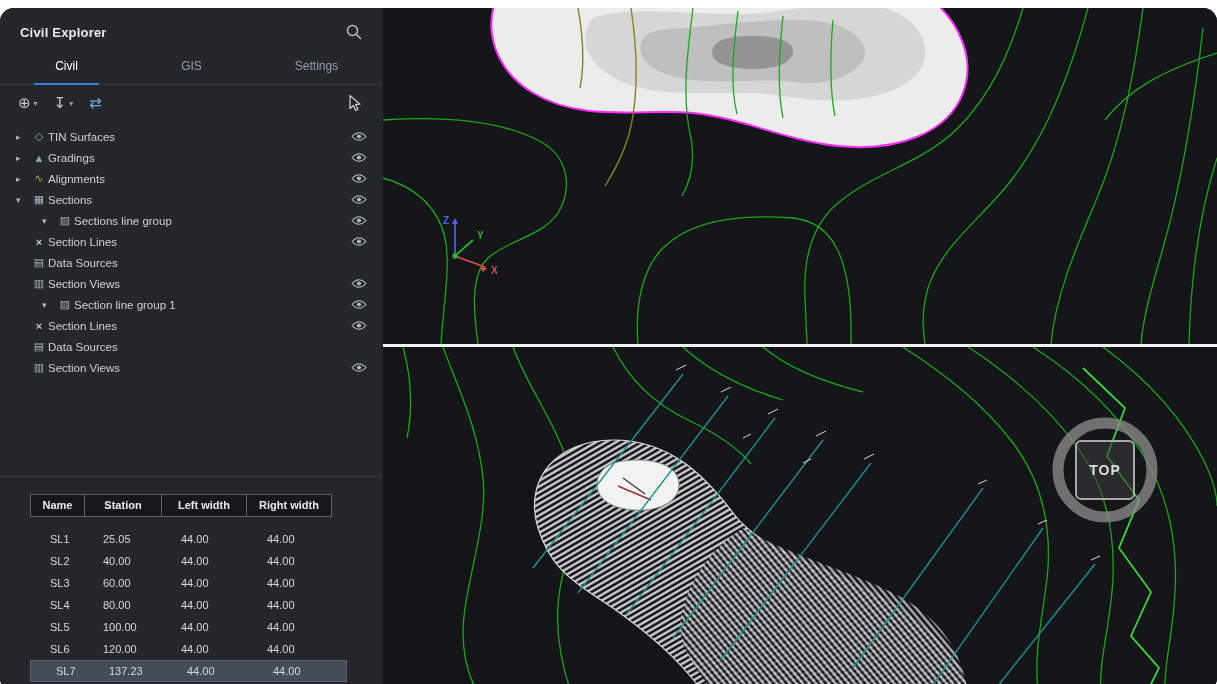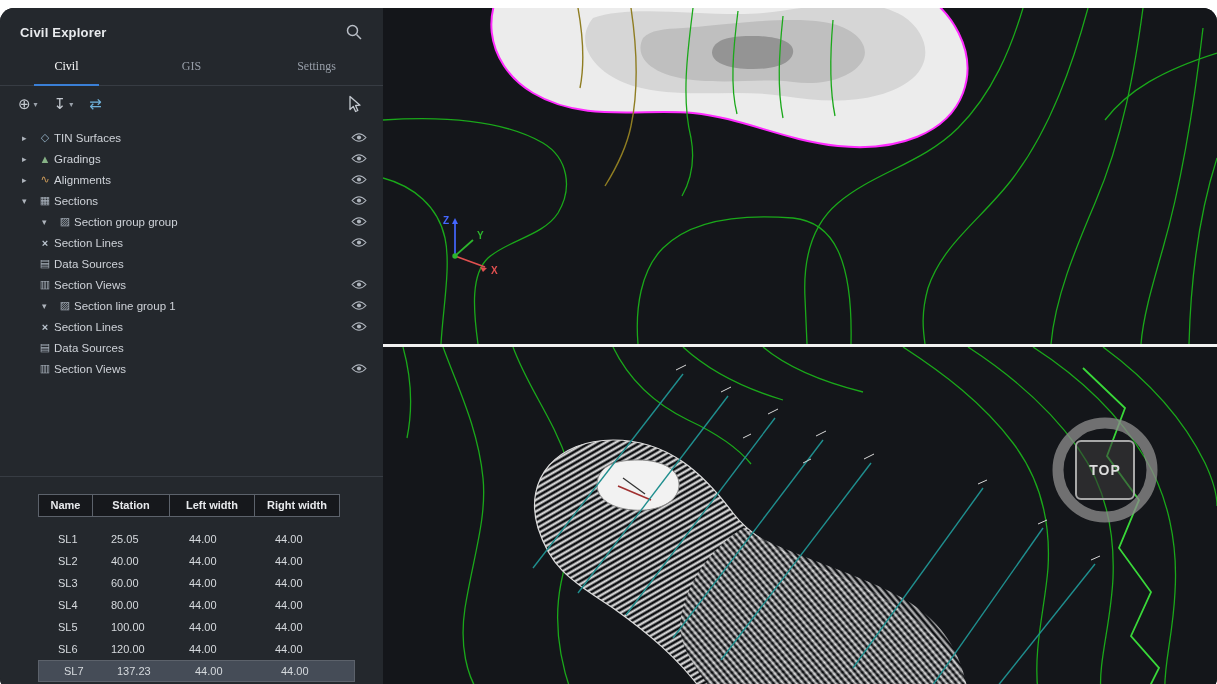--- a/index.html
+++ b/index.html
@@ -8,53 +8,53 @@
     position:relative;width:1217px;height:684px;margin:8px auto;
     background:var(--viewport-bg,#14161a);
     border-radius:14px;overflow:hidden;
     font-family:"Liberation Sans",sans-serif;
   }
   
   .panel{position:absolute;left:0;top:0;width:383px;height:684px;background:var(--panel-bg,#24282d);z-index:5;display:flex;flex-direction:column;}
   .panel-header{display:flex;align-items:center;justify-content:space-between;padding:15px 20px 9px 20px;}
   .panel-title{color:#e9ebee;font-size:13px;font-weight:bold;letter-spacing:.2px;}
   .search-btn{width:18px;height:18px;cursor:pointer;}
-  .tabs{display:flex;border-bottom:1px solid #373c43;padding:0 4px;font-family:Liberation Serif, serif;}
+  .tabs{display:flex;border-bottom:1px solid #373c43;padding:0 4px;}
   .tab{flex:1;text-align:center;padding:9px 0 11px 0;color:#979ea8;font-size:12px;position:relative;cursor:pointer;}
   .tab[data-active="true"]{color:#ffffff;}
   .tab[data-active="true"]::after{content:"";position:absolute;left:24%;right:24%;bottom:-1px;height:2px;background:var(--accent,#3a7fd6);}
   .toolbar{display:flex;align-items:center;padding:9px 16px 7px 18px;}
   .tool{display:flex;align-items:center;margin-right:16px;cursor:pointer;color:#c4c9d0;}
   .tool .glyph{font-size:15px;line-height:16px;}
   .tool[data-ic="gis-transfer"] .glyph{color:#6fb1d9;}
   .tool .caret{font-size:8px;color:#9aa1aa;margin-left:3px;}
   .toolbar .spacer{flex:1;}
   .cursor-tool{width:18px;height:18px;cursor:pointer;margin-right:4px;}
   
   .tree{padding-top:7px;}
-  .tree-row{display:flex;align-items:center;height:21px;font-size:11.5px;color:#ced2d8;cursor:pointer;padding-left:22px;}
+  .tree-row{display:flex;align-items:center;height:21px;font-size:11.5px;color:#ced2d8;cursor:pointer;padding-left:16px;}
   .tree-row[data-ind="1"]{padding-left:42px;}
   .tree-row[data-ind="2"]{}
   .chev{width:14px;flex:0 0 14px;color:#aeb4bc;font-size:9px;}
   .chev[data-chev="right"]::before{content:"▸";}
   .chev[data-chev="down"]::before{content:"▾";}
   .ticon{width:18px;flex:0 0 18px;font-size:11px;text-align:center;}
   .ticon[data-icon="tin"]::before{content:"◇";color:#93afc4;}
   .ticon[data-icon="gradings"]::before{content:"▲";color:#86b286;}
   .ticon[data-icon="alignments"]::before{content:"∿";color:#c89858;}
   .ticon[data-icon="sections"]::before{content:"▦";color:#a7b0ba;}
   .ticon[data-icon="group"]::before{content:"▨";color:#a7b0ba;}
   .ticon[data-icon="slines"]::before{content:"×";color:#bcc6d0;font-weight:bold;}
   .ticon[data-icon="datasrc"]::before{content:"▤";color:#a7b0ba;}
   .ticon[data-icon="views"]::before{content:"▥";color:#a7b0ba;}
   .tlabel{white-space:nowrap;}
   .eye{margin-left:auto;margin-right:16px;width:16px;height:11px;flex:0 0 16px;cursor:pointer;}
   
   .table-divider{position:absolute;left:0;top:468px;width:383px;border-top:1px solid #373c43;}
-  .sl-table{position:absolute;left:38px;top:486px;}
+  .sl-table{position:absolute;left:30px;top:486px;}
   .thead{display:flex;}
   .th{border:1px solid #5c626b;background:#16181c;color:#e8eaed;font-size:11px;font-weight:bold;height:23px;line-height:21px;text-align:center;margin-left:-1px;}
   .th:first-child{margin-left:0;}
   .c1{width:55px;} .c2{width:78px;} .c3{width:86px;} .c4{width:86px;}
   .tbody{margin-top:11px;}
   .trow{display:flex;height:22px;line-height:22px;font-size:11px;color:#d6dade;cursor:pointer;justify-content:center;}
   .trow[data-sel="true"]{background:var(--selection-bg,#454c57);box-shadow:0 0 0 1px #5c626b inset;padding-left:12px;}
   .td{overflow:hidden;white-space:nowrap;}
   .td.c1{padding-left:14px;}
   .td.c2{padding-left:12px;}
@@ -168,21 +168,21 @@
           <svg class="eye" viewBox="0 0 24 16">
             <path d="M1.5,8 Q12,-3.5 22.5,8 Q12,19.5 1.5,8 Z" fill="none" stroke="#b0b6be" stroke-width="1.6"></path>
             <circle cx="12" cy="8" r="3.1" fill="#b0b6be"></circle>
           </svg>
         </div>
 
         <div class="tree-row" data-ind="1">
 
           <span class="chev" data-chev="down"></span>
           <span class="ticon" data-icon="group"></span>
-          <span class="tlabel">Section group group</span>
+          <span class="tlabel">Sections line group</span>
           <svg class="eye" viewBox="0 0 24 16">
             <path d="M1.5,8 Q12,-3.5 22.5,8 Q12,19.5 1.5,8 Z" fill="none" stroke="#b0b6be" stroke-width="1.6"></path>
             <circle cx="12" cy="8" r="3.1" fill="#b0b6be"></circle>
           </svg>
         </div>
 
         <div class="tree-row" data-ind="2">
 
           <span class="chev" data-chev="none"></span>
           <span class="ticon" data-icon="slines"></span>

